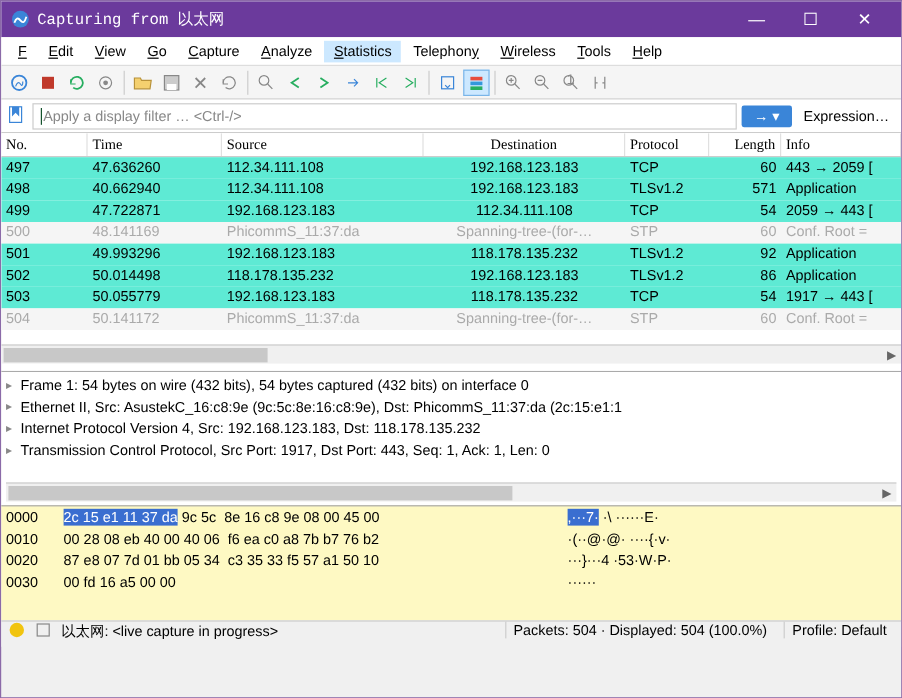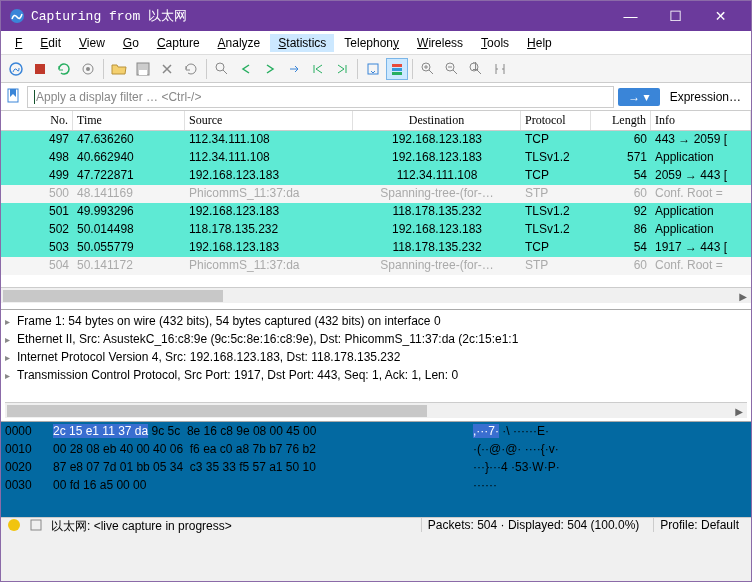--- a/index.html
+++ b/index.html
@@ -20,29 +20,29 @@
 .filterinput { flex:1; height:22px; border:1px solid #ccc; padding:0 6px; font-family:Consolas,monospace; font-size:12px; color:#888; display:flex; align-items:center; }
 .filterbar .arrow { background:#3a85d8; color:#fff; padding:2px 10px; border-radius:2px; }
 .filterbar .expr { padding:2px 6px; font-size:12px; white-space:nowrap; }
 .packets { background:#fff; height:198px; overflow:hidden; position:relative; font-family:Consolas,monospace; }
 .phead { display:flex; height:20px; border-bottom:1px solid #ccc; background:#fff; }
 .phead div { padding:2px 4px; border-right:1px solid #e0e0e0; font-family:"Segoe UI"; font-size:12px; }
 .prow { display:flex; height:18px; font-size:13px; }
 .prow div { padding:1px 4px; white-space:nowrap; overflow:hidden; }
 .prow.purple { background:#5eead4; }
 .prow.grey { color:#aaa; background:#f5f5f5; }
-.c-no{width:72px;text-align:right;} .c-time{width:112px;} .c-src{width:168px;} .c-dst{width:168px;text-align:center;} .c-proto{width:70px;} .c-len{width:60px;text-align:right;} .c-info{flex:1;}
+.c-no{width:72px;text-align:left;} .c-time{width:112px;} .c-src{width:168px;} .c-dst{width:168px;text-align:center;} .c-proto{width:70px;} .c-len{width:60px;text-align:right;} .c-info{flex:1;}
 .scrollh { height:16px; background:#f0f0f0; border-top:1px solid #ccc; position:relative; }
 .scrollh .thumb { position:absolute; left:2px; top:2px; width:220px; height:12px; background:#c8c8c8; }
 .scrollh .arr { position:absolute; top:0; width:16px; height:16px; display:flex; align-items:center; justify-content:center; font-size:10px; color:#666; }
 .details { background:#fff; height:112px; font-family:Consolas,monospace; font-size:13px; padding:2px 4px; overflow:hidden; border-top:1px solid #aaa; }
 .drow { display:flex; align-items:center; height:18px; }
 .drow .tri { width:12px; color:#888; font-size:10px; }
 .drow .txt { white-space:nowrap; }
-.hexpane { background:#0369a1; height:96px; font-family:Consolas,monospace; font-size:13px; padding:2px 4px; border-top:1px solid #aaa; overflow:hidden; }
+.hexpane { background:#fef9c3; height:96px; font-family:Consolas,monospace; font-size:13px; padding:2px 4px; border-top:1px solid #aaa; overflow:hidden; }
 .hrow { display:flex; height:18px; }
 .hrow .off { width:48px; color:#000; }
 .hrow .hex { width:420px; white-space:pre; }
 .hrow .asc { white-space:pre; }
 .statusbar { height:22px; background:#f0f0f0; border-top:1px solid #ccc; display:flex; align-items:flex-start; padding:0 6px; font-size:12px; gap:8px; }
 .statusbar .cell { padding:0 6px; border-left:1px solid #ccc; }
 svg { display:block; }
 .hilite { background:#3a6ed0; color:#fff; }
 </style>
 </head>

